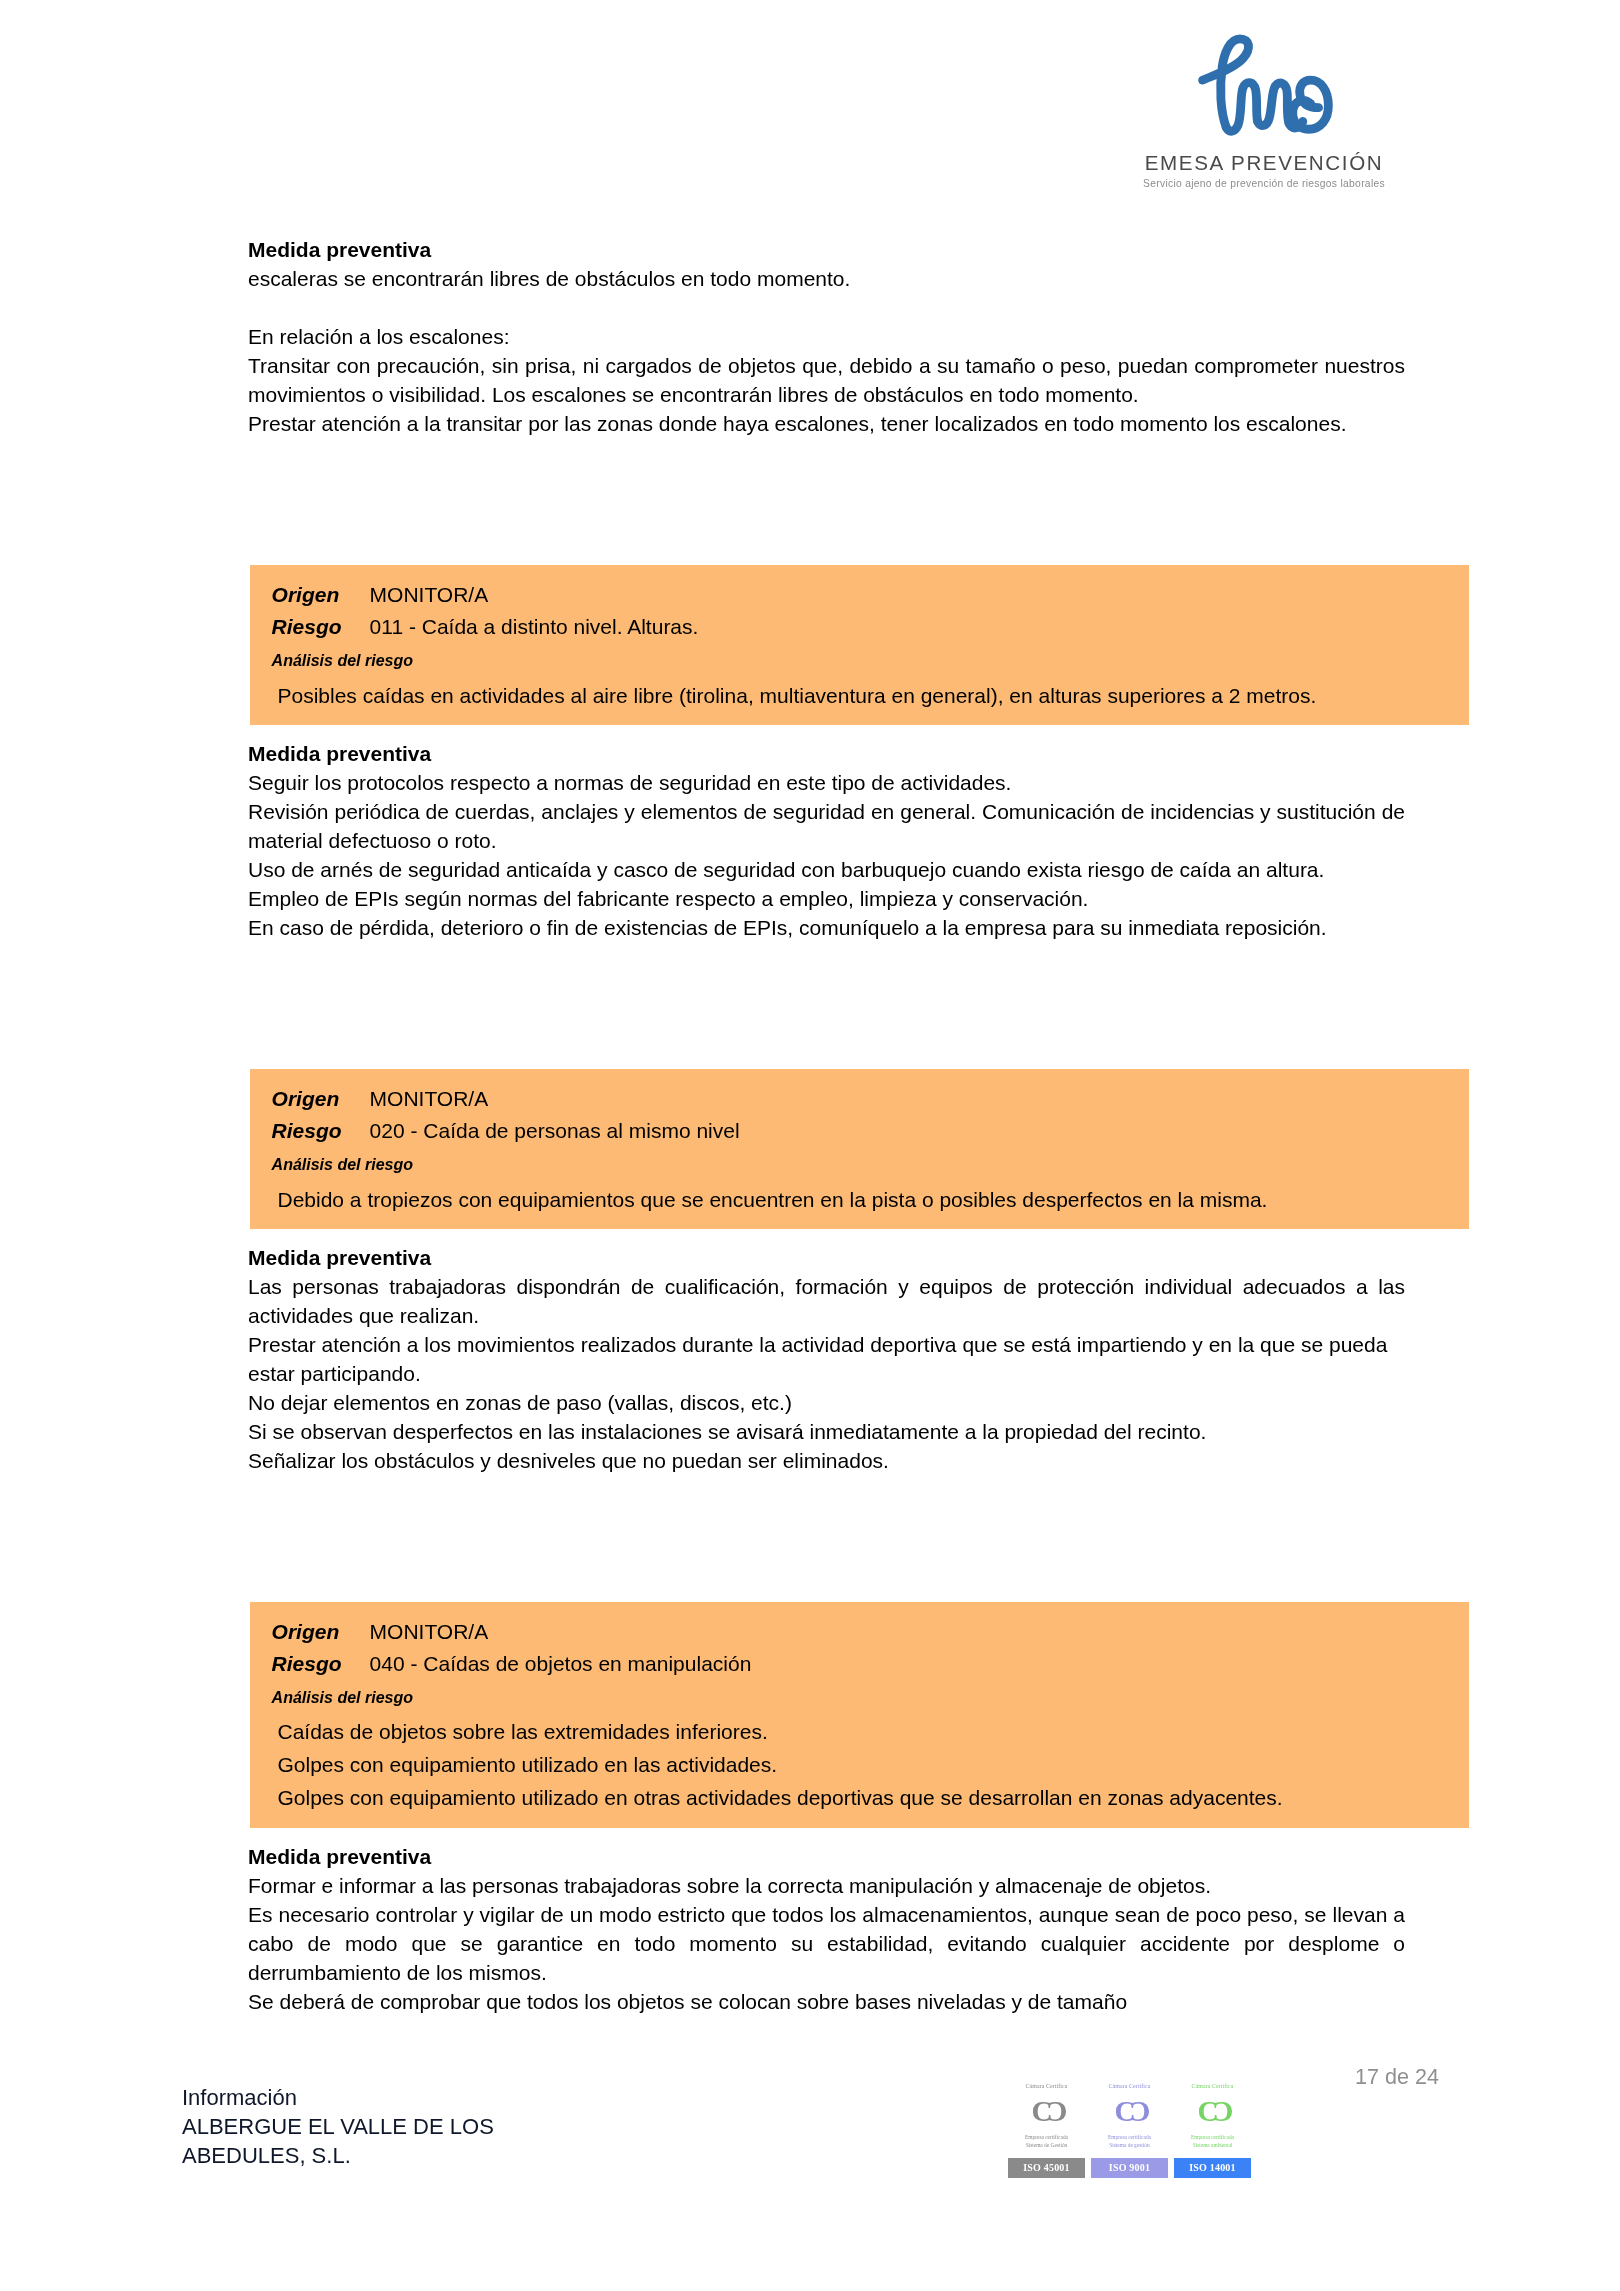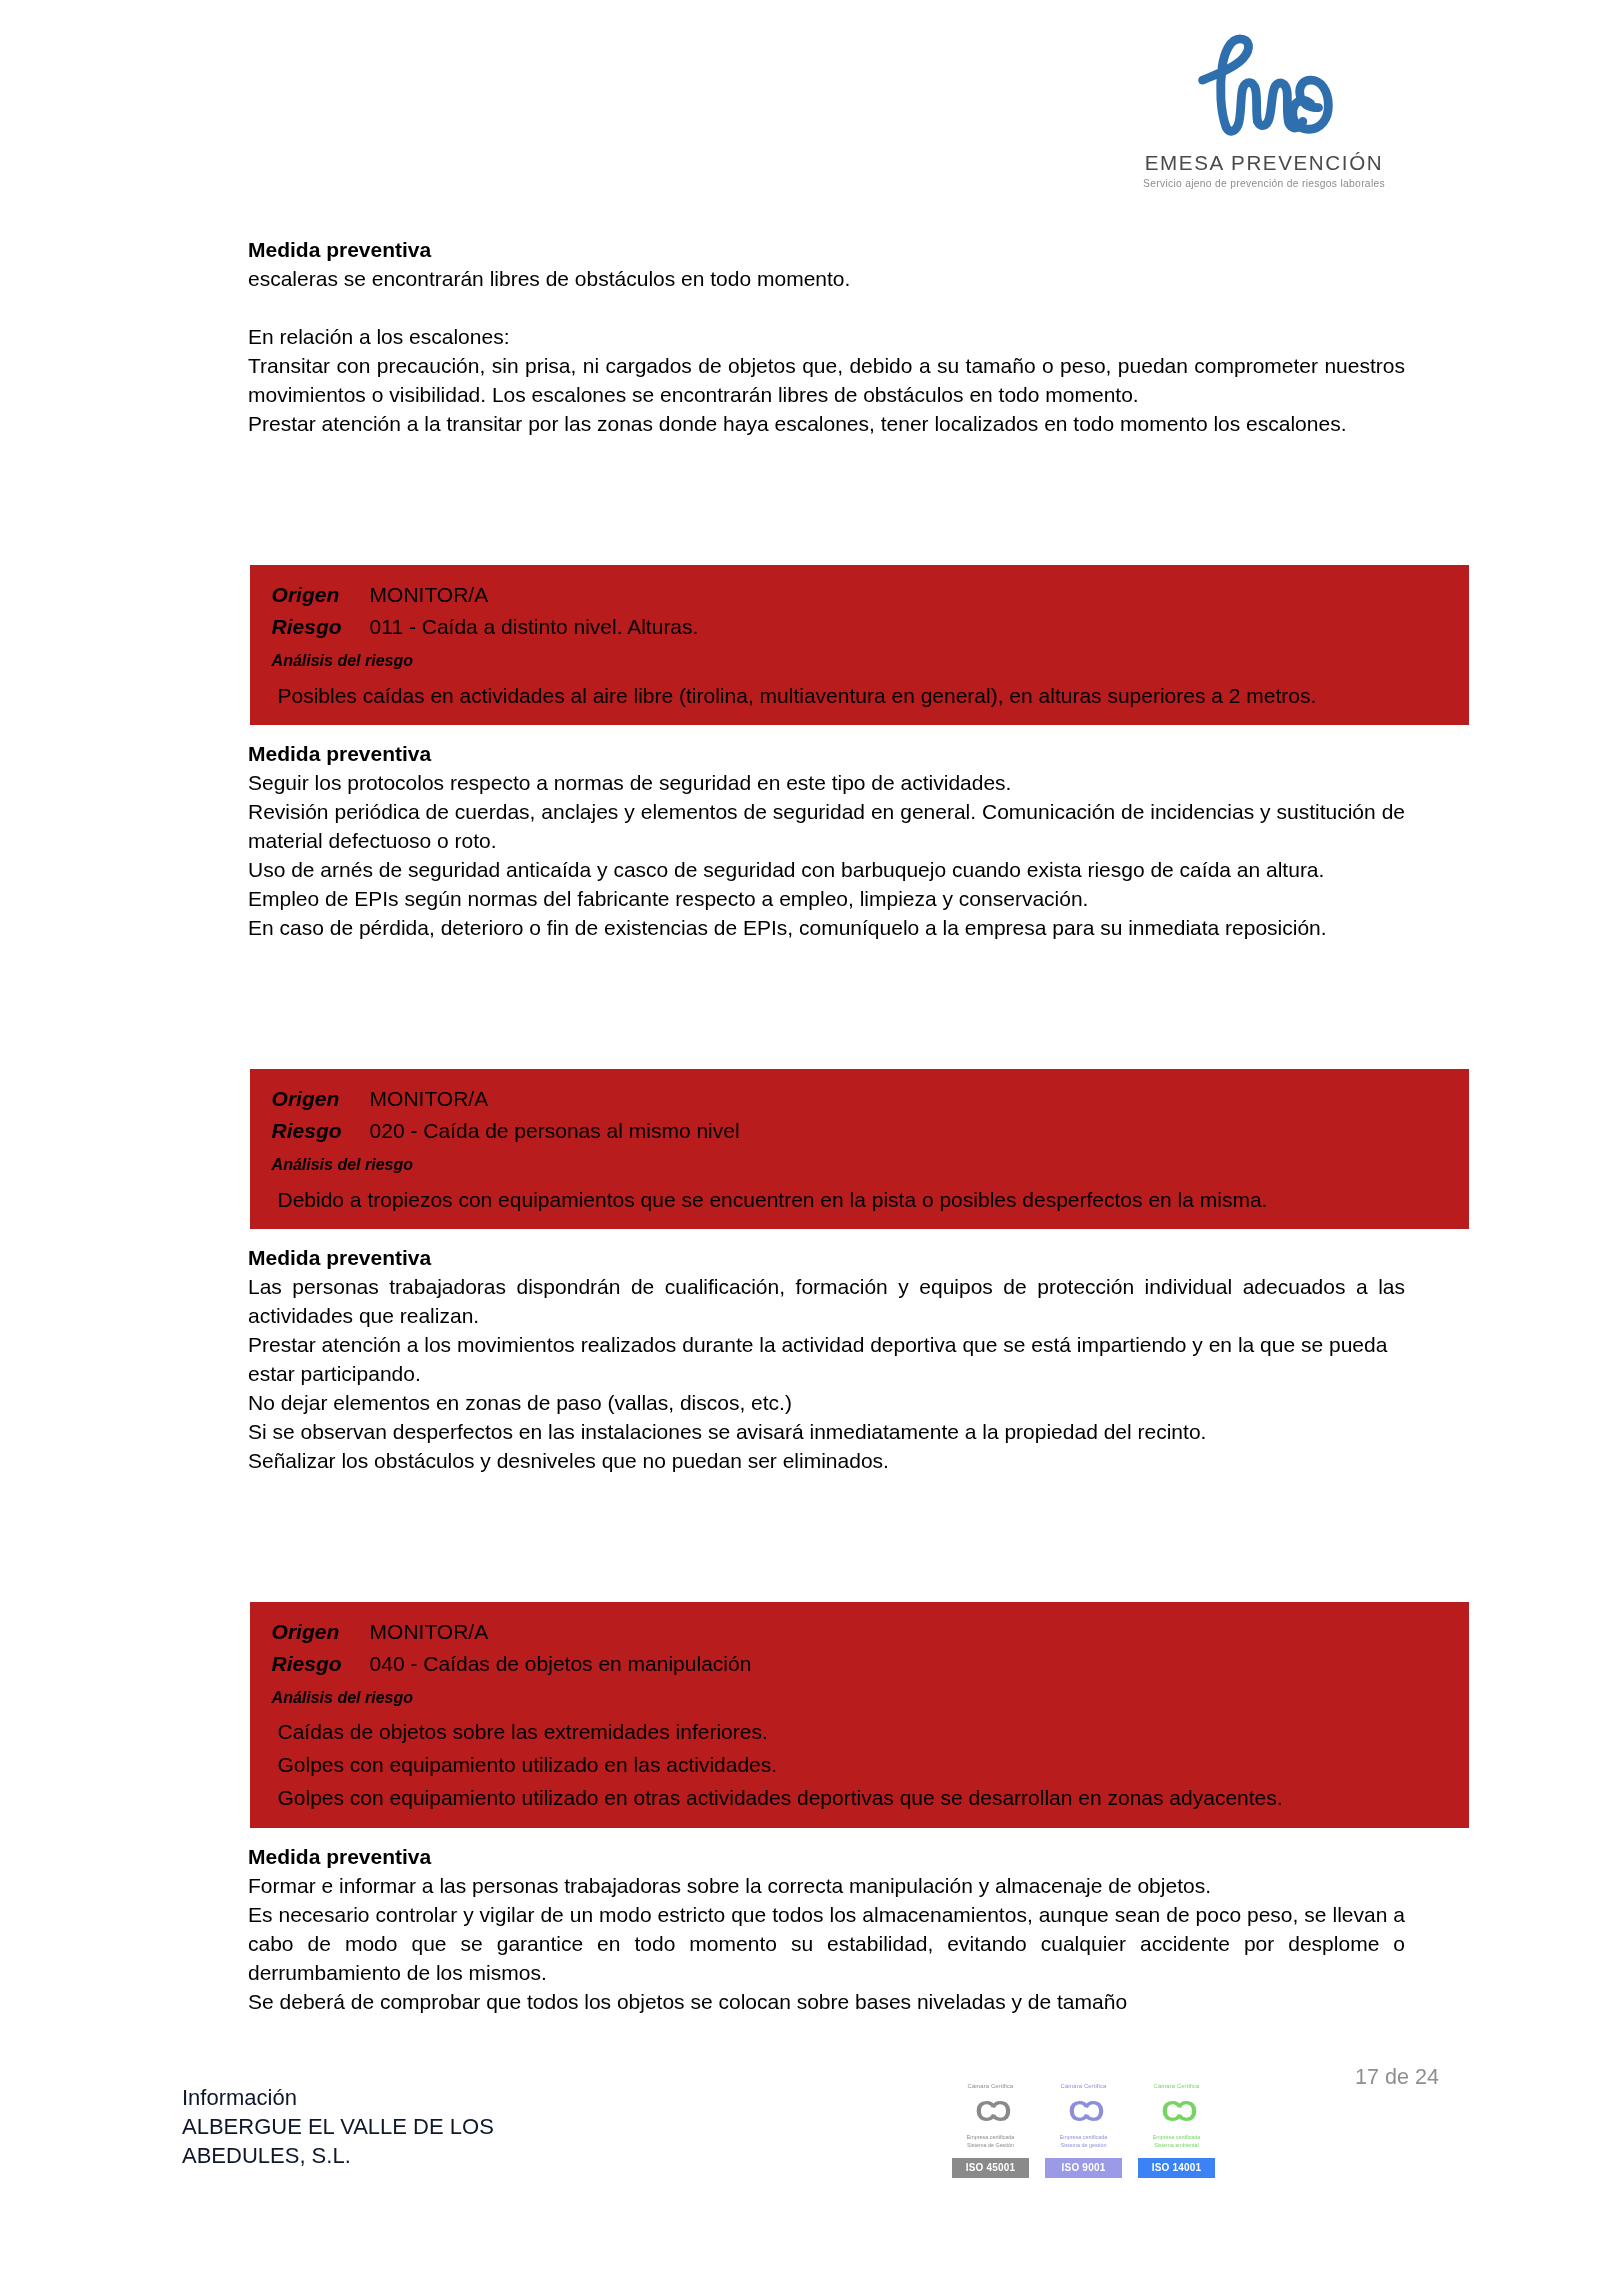--- a/index.html
+++ b/index.html
@@ -87,21 +87,21 @@
     line-height: 29px;
     font-weight: bold;
     margin: 0;
   }
 
   .gap-sm { height: 29px; }
   .gap-lg { height: 127px; }
 
   
   .risk-box {
-    background: #b91c1c;
+    background: #fdba74;
     padding: 13.7px 21.6px 15.7px 21.6px;
     margin-left: 2px;
     margin-right: -41px;
     box-sizing: content-box;
     width: 1176px;
   }
   .risk-row {
     display: flex;
     align-items: baseline;
     line-height: 32px;
@@ -146,24 +146,25 @@
     position: absolute;
     left: 182px;
     top: 46px;
     font-size: 22px;
     line-height: 29px;
     color: #0f172a;
     width: 421px;
   }
   .footer-badges {
     position: absolute;
-    left: 952px;
+    left: 1008px;
     top: 41px;
     display: flex;
-    gap: 16px;
+    gap: 6px;
+    font-family: Liberation Serif, serif;
   }
   .badge {
     width: 77px;
     height: 100px;
     background: #ffffff;
     display: flex;
     flex-direction: column;
     justify-content: space-between;
     align-items: center;
     overflow: hidden;

